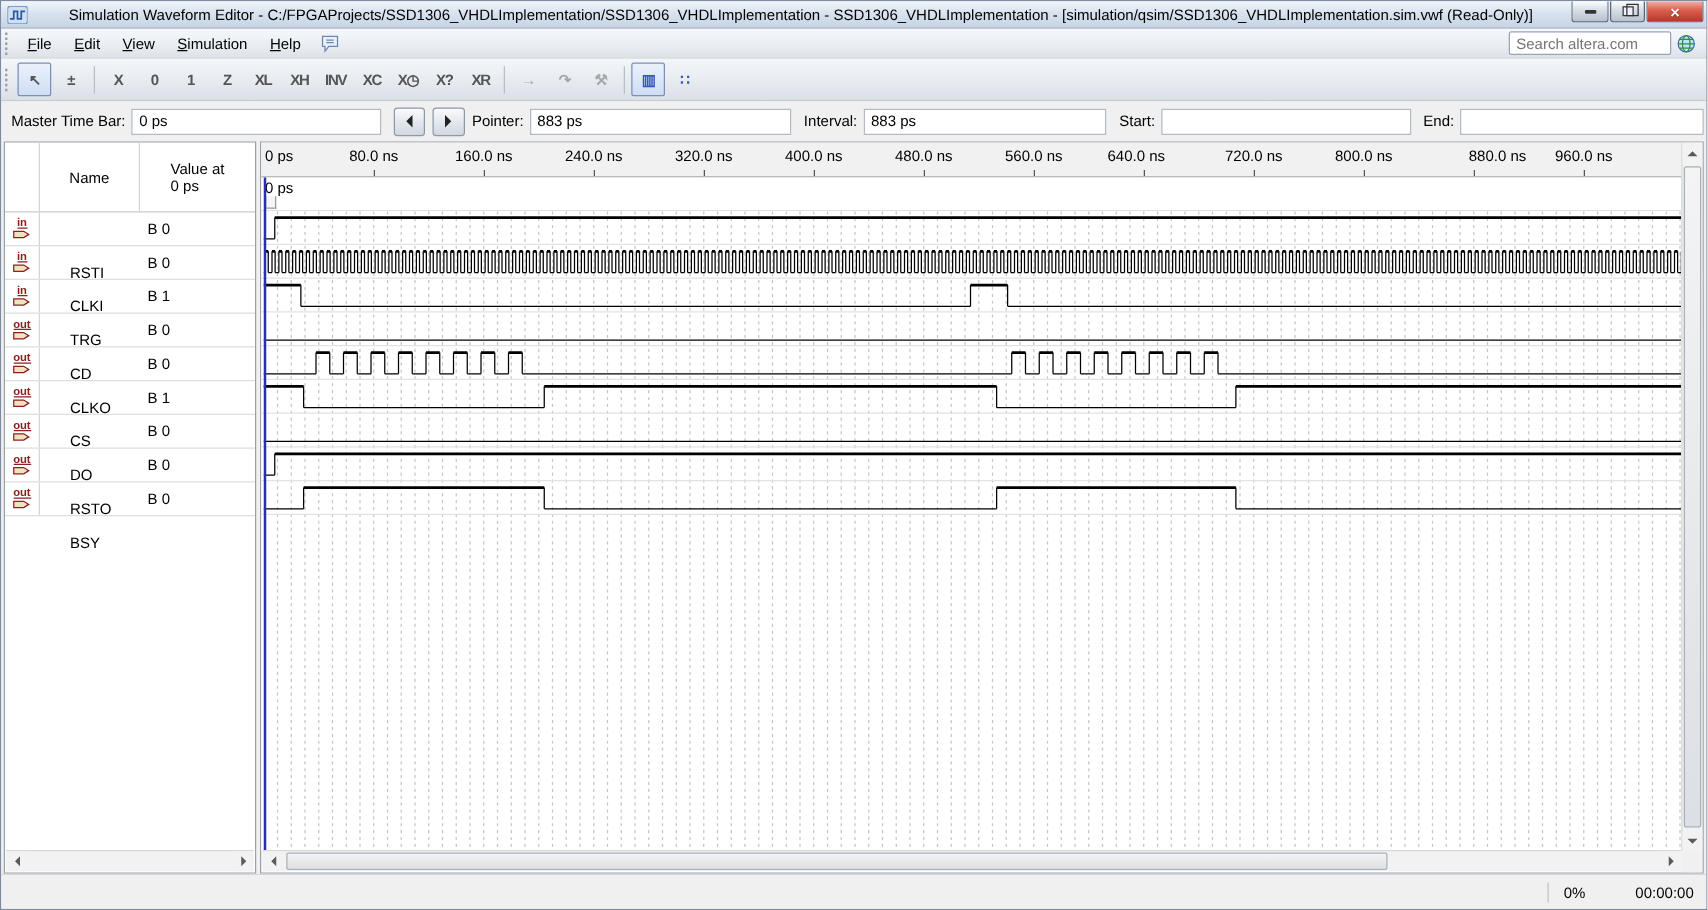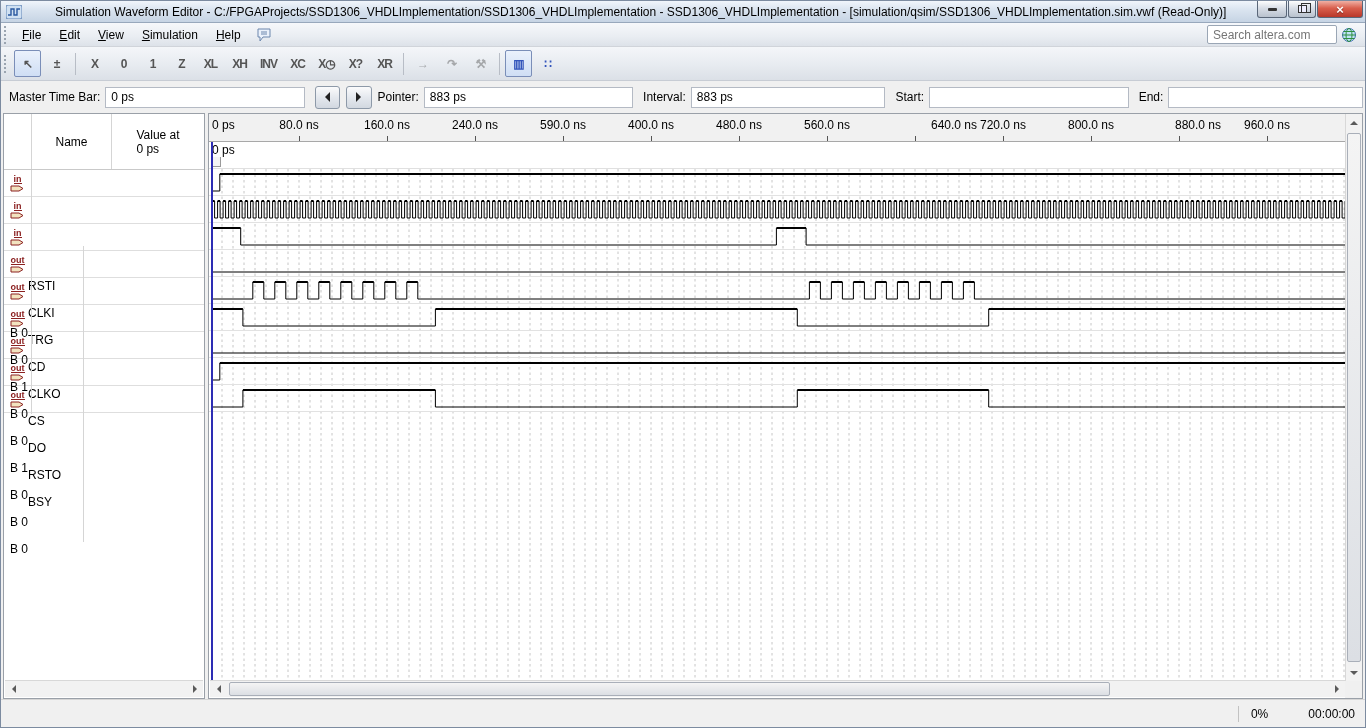--- a/index.html
+++ b/index.html
@@ -57,21 +57,21 @@
   .tri-r { width:0; height:0; border:5px solid transparent; border-left-color:#222; border-right:none; }
 
   
   .main { flex:1; display:flex; padding:0 2px; background:#f0f0f0; position:relative; overflow:hidden; }
 
   .left-panel { width:202px; flex:0 0 202px; border:1px solid #9aa0a8; background:#fff; position:relative; overflow:hidden; }
   .lp-header { height:56px; border-bottom:1px solid #c9c9c9; display:flex; }
   .col-icon { width:28px; flex:0 0 28px; border-right:1px solid #d5d5d5; }
   .col-name { width:80px; flex:0 0 80px; border-right:1px solid #d5d5d5; display:flex; align-items:center; justify-content:center; text-align:center; }
   .col-value { flex:1; display:flex; align-items:center; justify-content:center; text-align:left; white-space:pre-line; }
-  .sig-row { height:27px; display:flex; border-bottom:1px solid #dedede; align-items:stretch;flex-direction:column; }
+  .sig-row { height:27px; display:flex; border-bottom:1px solid #dedede; align-items:stretch; }
   .sig-row .col-name { justify-content:flex-start; padding-left:24px;margin-top:48px; }
   .sig-row .col-value { justify-content:flex-start; padding-left:6px; }
   .pin { display:flex; flex-direction:column; align-items:center; justify-content:center; width:100%; height:100%; }
   .pin .pl { font-size:9px; font-weight:bold; color:#8b2020; line-height:8px; border-bottom:1px solid #8b2020; }
 
   
   .hscroll { position:absolute; left:1px; right:1px; bottom:1px; height:17px; background:#f2f2f2; border-top:1px solid #d8d8d8; display:flex; }
   .sb-btn { width:17px; height:100%; display:flex; align-items:center; justify-content:center; background:#f2f2f2; }
   .sb-track { flex:1; position:relative; }
   .sb-thumb { position:absolute; top:1px; bottom:1px; border:1px solid #a9afb9; border-radius:2px;
@@ -366,29 +366,29 @@
 
     <div class="wave-panel">
       <div class="wave-header" id="wave-header">
           <span class="tl-label first" style="left: 3px;">0 ps</span>
           <span class="tl-label" style="left: 90px;">80.0 ns</span>
           <span class="tl-tick" style="left: 90px;"></span>
           <span class="tl-label" style="left: 178px;">160.0 ns</span>
           <span class="tl-tick" style="left: 178px;"></span>
           <span class="tl-label" style="left: 266px;">240.0 ns</span>
           <span class="tl-tick" style="left: 266px;"></span>
-          <span class="tl-label" style="left: 354px;">590.0 ns</span>
+          <span class="tl-label" style="left: 354px;">320.0 ns</span>
           <span class="tl-tick" style="left: 354px;"></span>
           <span class="tl-label" style="left: 442px;">400.0 ns</span>
           <span class="tl-tick" style="left: 442px;"></span>
           <span class="tl-label" style="left: 530px;">480.0 ns</span>
           <span class="tl-tick" style="left: 530px;"></span>
           <span class="tl-label" style="left: 618px;">560.0 ns</span>
           <span class="tl-tick" style="left: 618px;"></span>
-          <span class="tl-label" style="left: 745px;">640.0 ns</span>
+          <span class="tl-label" style="left: 700px;">640.0 ns</span>
           <span class="tl-tick" style="left: 706px;"></span>
           <span class="tl-label" style="left: 794px;">720.0 ns</span>
           <span class="tl-tick" style="left: 794px;"></span>
           <span class="tl-label" style="left: 882px;">800.0 ns</span>
           <span class="tl-tick" style="left: 882px;"></span>
           <span class="tl-label" style="left: 970px; margin-left: 19px;">880.0 ns</span>
           <span class="tl-tick" style="left: 970px;"></span>
           <span class="tl-label" style="left: 1058px;">960.0 ns</span>
           <span class="tl-tick" style="left: 1058px;"></span>
         </div>

